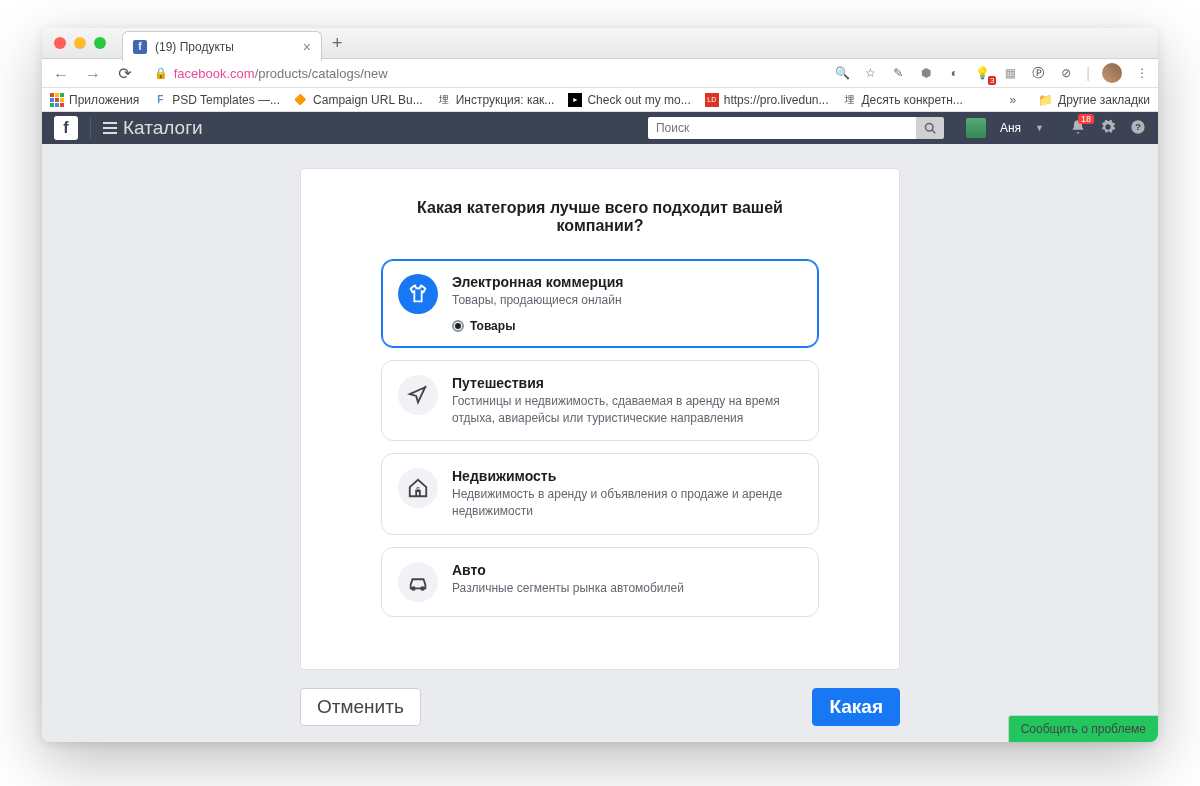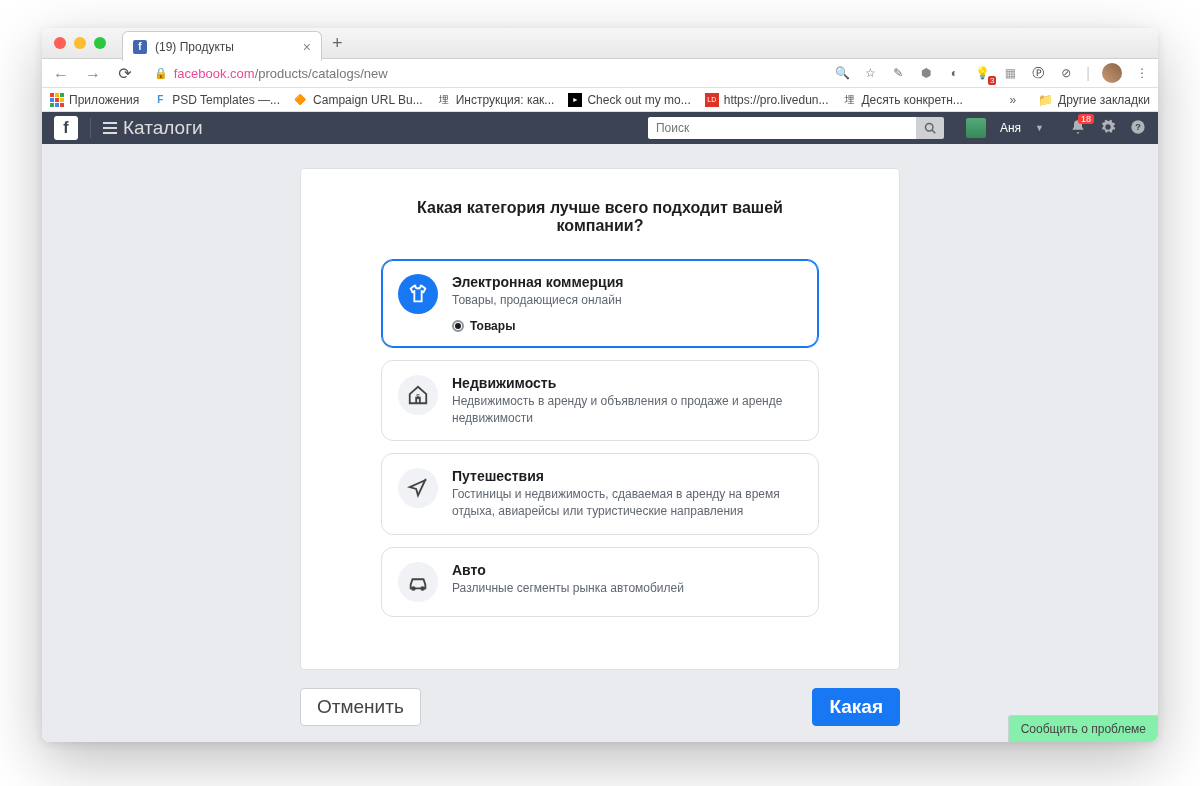--- a/index.html
+++ b/index.html
@@ -67,21 +67,21 @@
 .opt-desc { font-size: 12px; color: #606770; line-height: 1.4; margin-top: 2px; }
 .radio-row { display: flex; align-items: center; gap: 6px; margin-top: 10px; font-size: 12px; font-weight: bold; color: #1c1e21; }
 .radio-dot { width: 12px; height: 12px; border-radius: 50%; border: 2px solid #8d949e; display: flex; align-items: center; justify-content: center; }
 .radio-dot.active::after { content: ""; width: 6px; height: 6px; border-radius: 50%; background: #1c1e21; }
 
 .footer-row { width: 600px; display: flex; justify-content: space-between; margin-top: 18px; }
 .btn { padding: 7px 16px; font-size: 19px; border-radius: 4px; cursor: pointer; border: 1px solid; }
 .btn-cancel { background: #fff; border-color: #ccd0d5; color: #444; }
 .btn-next { background: #1877f2; border-color: #1877f2; color: #fff; font-weight: 600; }
 
-.report-btn { position: absolute; bottom: 0; right: 0; background: #86efac; border: 1px solid #ccd0d5; border-bottom: none; border-right: none; padding: 6px 12px; font-size: 12px; color: #444; border-radius: 3px 0 0 0; }
+.report-btn { position: absolute; bottom: 0; right: 0; background: #22c55e; border: 1px solid #ccd0d5; border-bottom: none; border-right: none; padding: 6px 12px; font-size: 12px; color: #444; border-radius: 3px 0 0 0; }
 </style>
 </head>
 <body>
 
 <div class="mac-window">
   <div class="mac-shadow">
 
     <div class="titlebar">
       <div class="traffic">
         <span class="t-red"></span>
@@ -231,46 +231,46 @@
               <div class="radio-row">
                 <span class="radio-dot active"></span>
                 <span>Товары</span>
               </div>
             </div>
           </div>
 
           <div class="option">
             <div class="opt-icon">
               <svg width="22" height="22" viewBox="0 0 24 24" fill="none" stroke="currentColor" stroke-width="2">
+                  <path d="M21 3L3 11l7 2 2 7 8-17z"></path>
+                </svg>
+            </div>
+            <div class="opt-body">
+              <div class="opt-title">Путешествия</div>
+              <div class="opt-desc">Гостиницы и недвижимость, сдаваемая в аренду на время отдыха, авиарейсы или туристические направления</div>
+            </div>
+          </div>
+
+          <div class="option">
+            <div class="opt-icon">
+              <svg width="22" height="22" viewBox="0 0 24 24" fill="none" stroke="currentColor" stroke-width="2">
                   <path d="M3 11l9-8 9 8v10H3z"></path>
                   <path d="M10 21v-6h4v6"></path>
                   <text x="12" y="16" text-anchor="middle" font-size="7" fill="currentColor" stroke="none">$</text>
                 </svg>
             </div>
             <div class="opt-body">
               <div class="opt-title">Недвижимость</div>
               <div class="opt-desc">Недвижимость в аренду и объявления о продаже и аренде недвижимости</div>
             </div>
           </div>
 
           <div class="option">
             <div class="opt-icon">
               <svg width="22" height="22" viewBox="0 0 24 24" fill="none" stroke="currentColor" stroke-width="2">
-                  <path d="M21 3L3 11l7 2 2 7 8-17z"></path>
-                </svg>
-            </div>
-            <div class="opt-body">
-              <div class="opt-title">Путешествия</div>
-              <div class="opt-desc">Гостиницы и недвижимость, сдаваемая в аренду на время отдыха, авиарейсы или туристические направления</div>
-            </div>
-          </div>
-
-          <div class="option">
-            <div class="opt-icon">
-              <svg width="22" height="22" viewBox="0 0 24 24" fill="none" stroke="currentColor" stroke-width="2">
                   <path d="M4 15l2-6h12l2 6v4H4z"></path>
                   <circle cx="7" cy="19" r="1.5"></circle>
                   <circle cx="17" cy="19" r="1.5"></circle>
                 </svg>
             </div>
             <div class="opt-body">
               <div class="opt-title">Авто</div>
               <div class="opt-desc">Различные сегменты рынка автомобилей</div>
             </div>
           </div>

